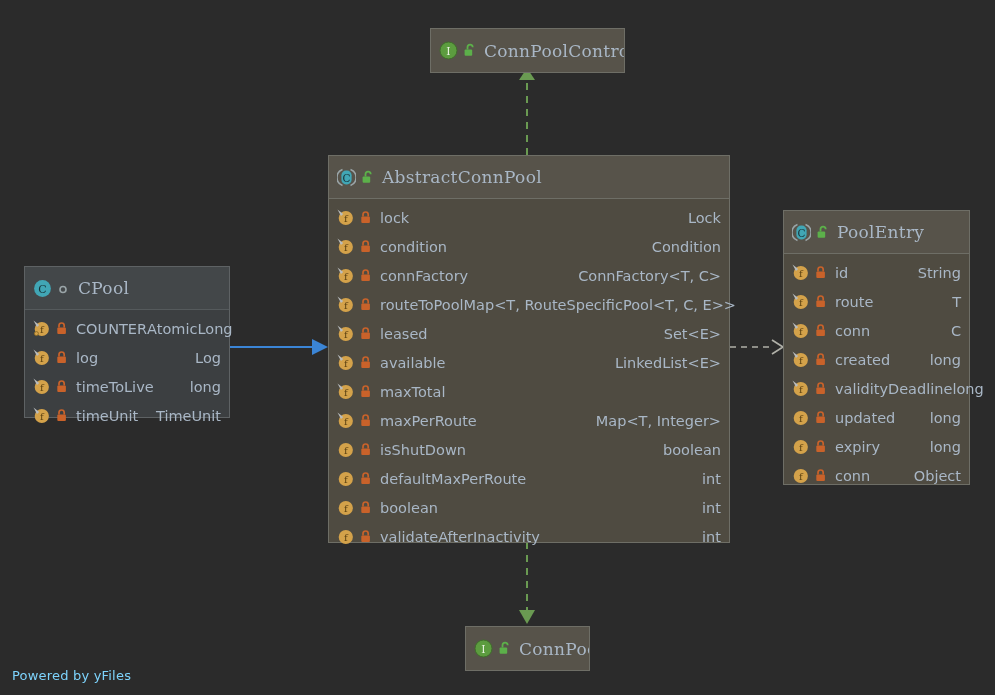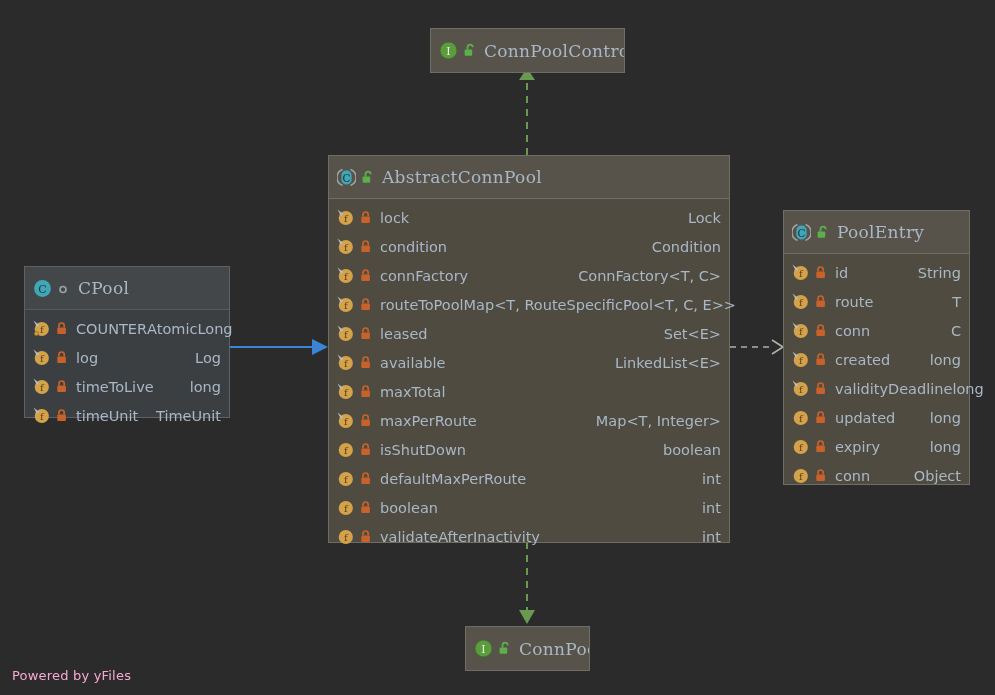--- a/index.html
+++ b/index.html
@@ -127,21 +127,21 @@
   .ic-dot {
     width: 13px; height: 15px;
     margin-left: 5px;
   }
 
   .watermark {
     position: absolute;
     left: 12px;
     bottom: 12px;
     font-size: 13px;
-    color: #f9a8d4;
+    color: #7dd3fc;
     letter-spacing: 0.2px;
   }
 </style>
 </head>
 <body>
 
 <div id="canvas">
 
   <svg id="edges" viewBox="0 0 995 695" width="995" height="695">
     <defs>

